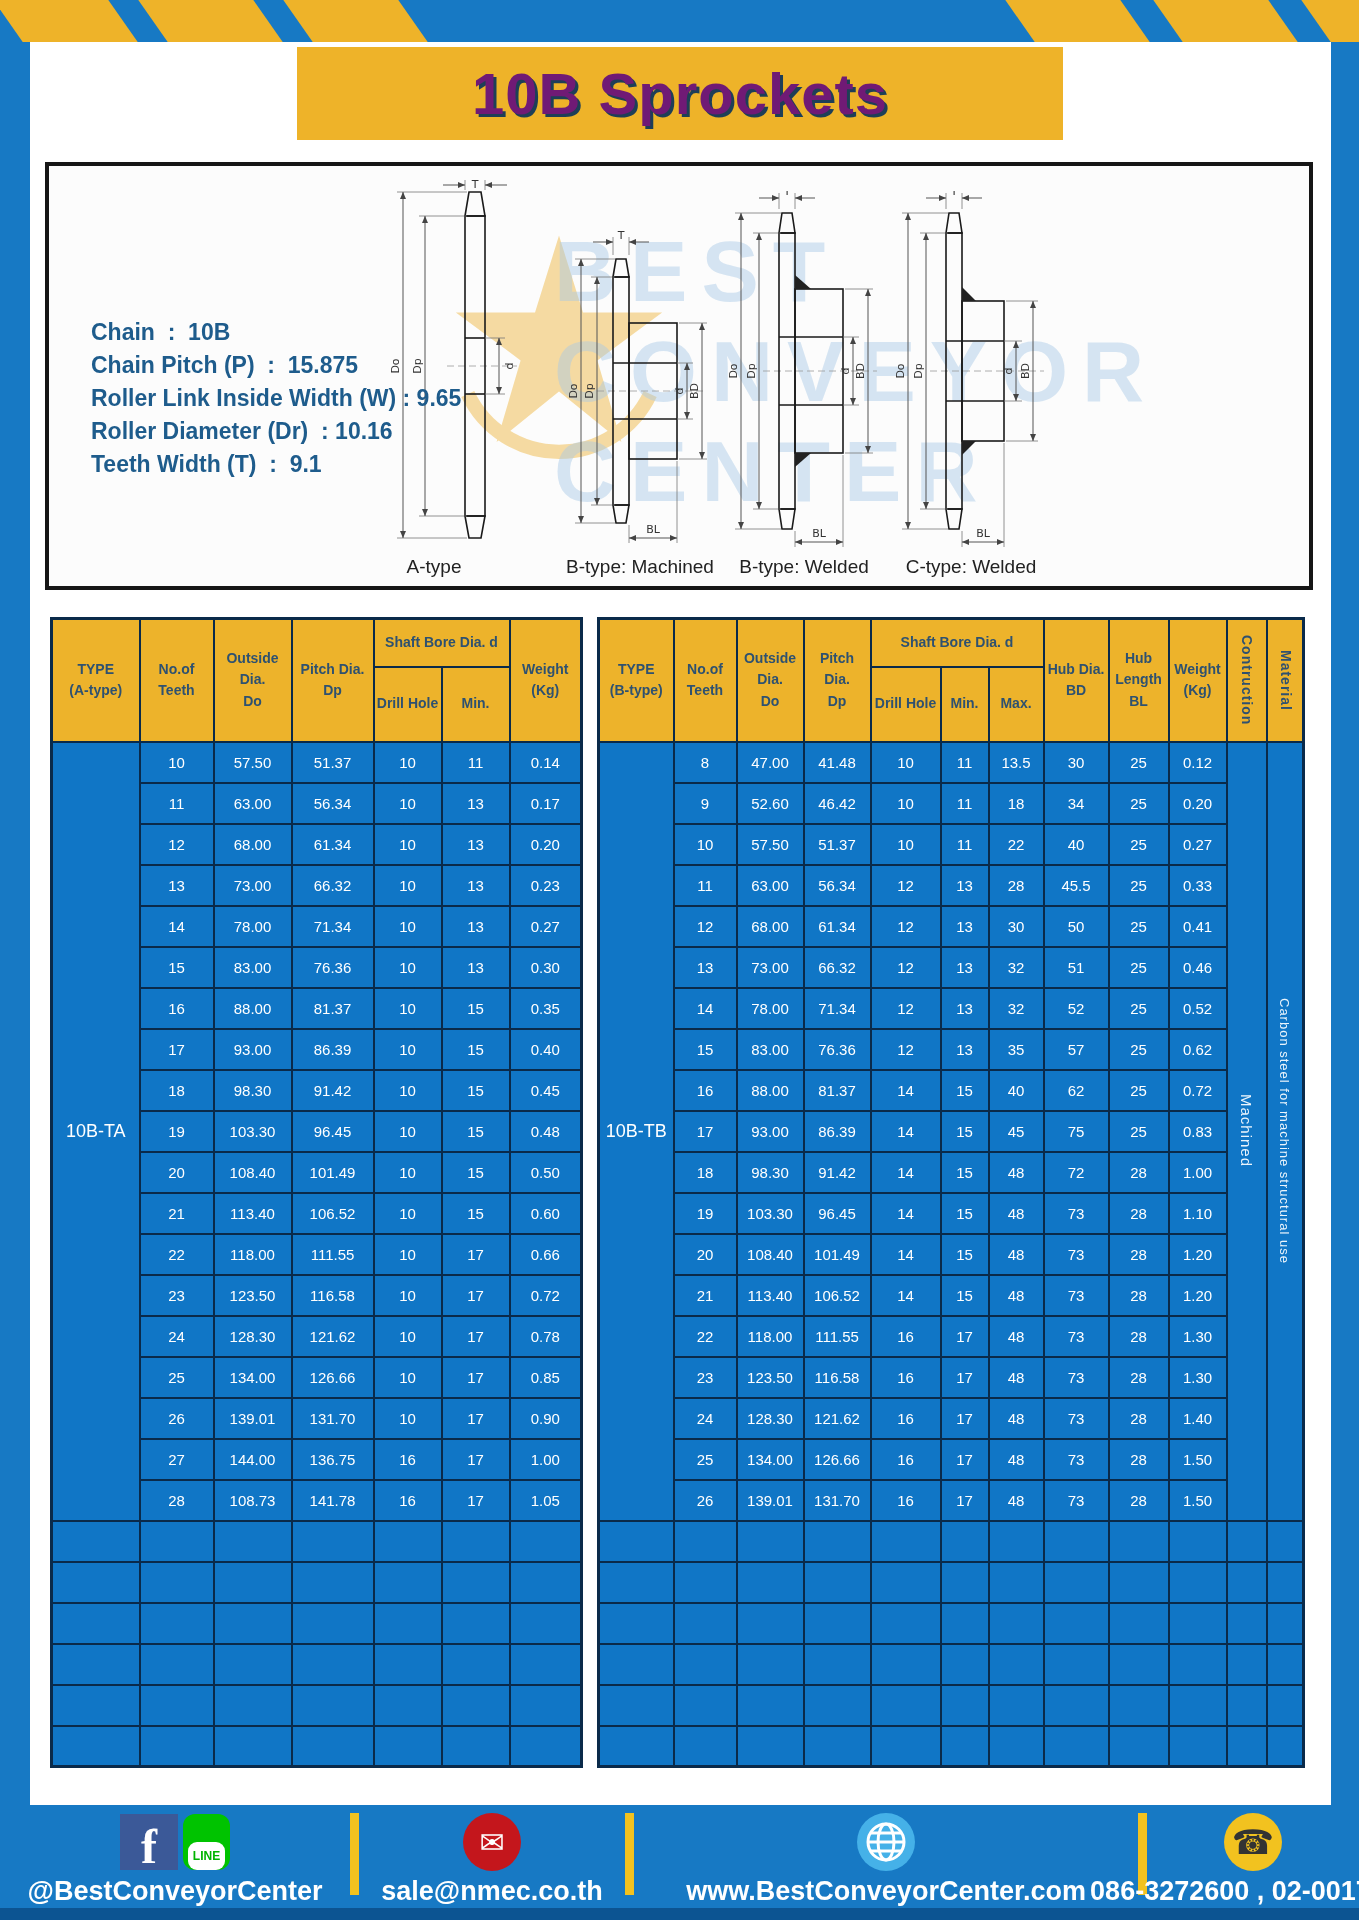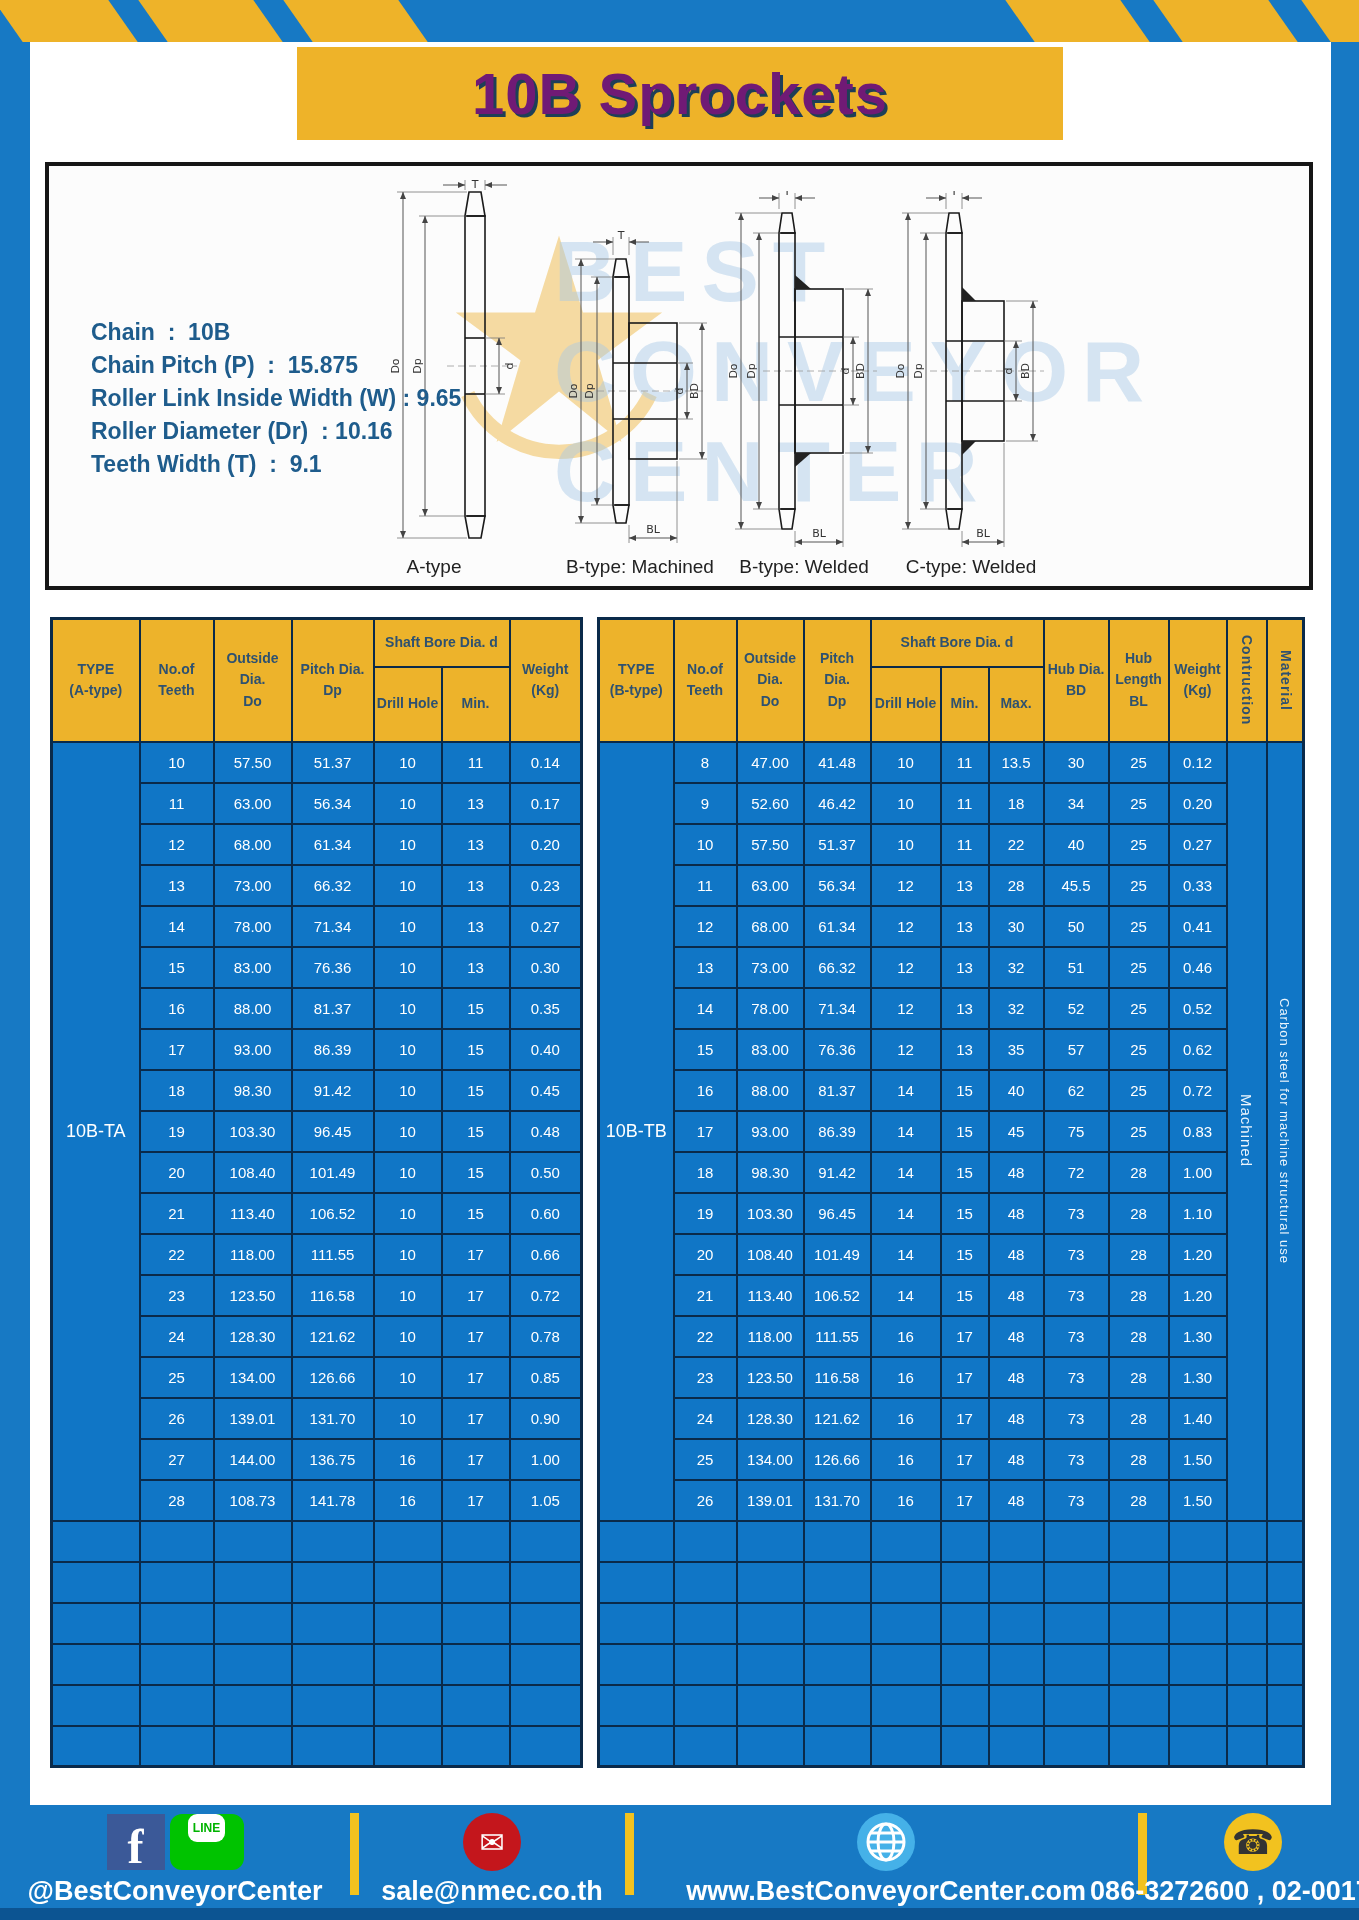--- a/index.html
+++ b/index.html
@@ -44,22 +44,22 @@
   .vcell{writing-mode:vertical-rl;text-orientation:mixed;color:#eaf4fc;font-size:15px;
          letter-spacing:1px;vertical-align:middle;}
   .mat{font-size:13px;}
   
   .footer{position:absolute;left:0;top:1805px;width:1359px;height:103px;background:#1779c4;display:flex;}
   .fsec{display:flex;flex-direction:column;align-items:center;padding-top:8px;gap:5px;box-sizing:border-box;}
   .fdiv{width:9px;height:82px;background:#f2c21f;margin-top:8px;}
   .icons{display:flex;gap:5px;align-items:center;height:58px;}
   .fb{width:58px;height:56px;background:#3b5998;color:#fff;display:flex;align-items:flex-end;
       justify-content:center;font-family:"Liberation Serif",serif;font-weight:bold;font-size:48px;line-height:.95;}
-  .line-icon{width:74px;height:56px;background:#00c300;border-radius:12px;display:flex;
-             align-items:flex-start;justify-content:center;}
+  .line-icon{width:47px;height:56px;background:#00c300;border-radius:12px;display:flex;
+             align-items:flex-end;justify-content:center;}
   .line-bubble{background:#fff;border-radius:9px;padding:7px 5px;color:#00b300;font-weight:bold;font-size:12px;}
   .circle{width:58px;height:58px;border-radius:50%;display:flex;align-items:center;justify-content:center;}
   .mail{background:#c4161c;color:#fff;font-size:30px;}
   .globe{background:#45b1e8;}
   .phone{background:#f2c21f;color:#333;font-size:34px;}
   .flabel{color:#fff;font-weight:bold;font-size:27px;white-space:nowrap;}
   .bottomstrip{position:absolute;left:0;top:1908px;width:1359px;height:12px;background:#0c5492;}
 </style>
 </head>
 <body>

